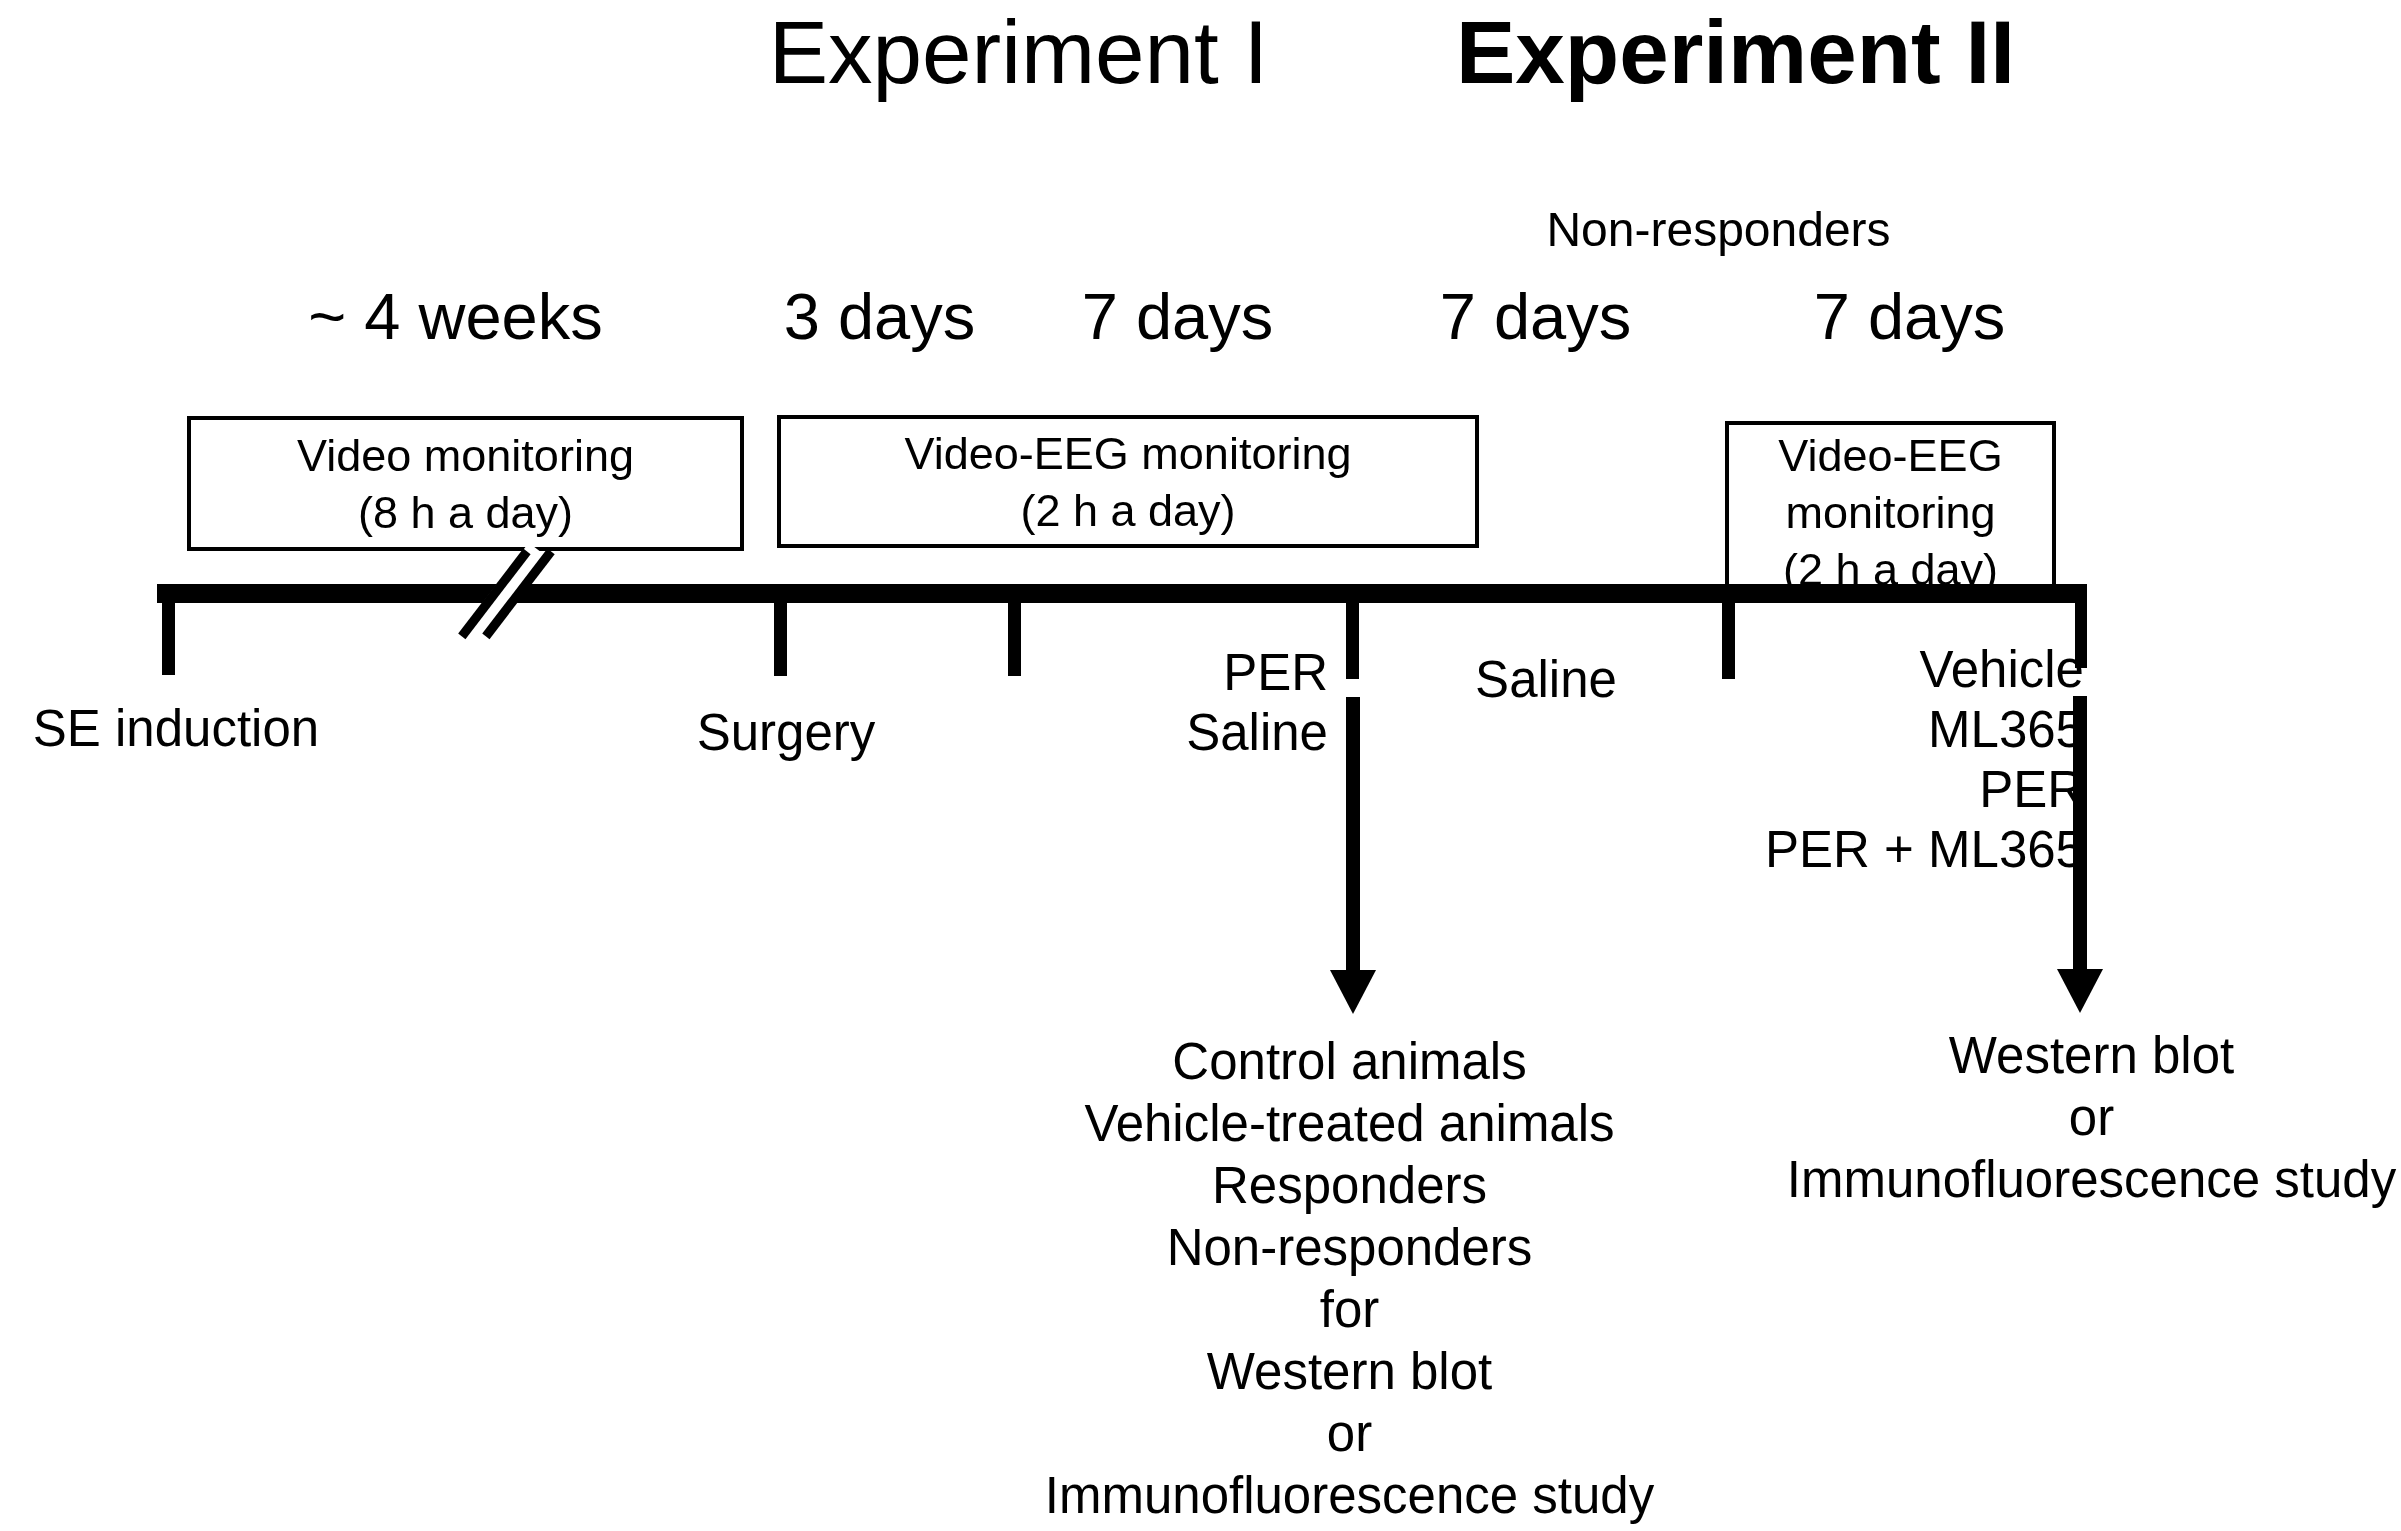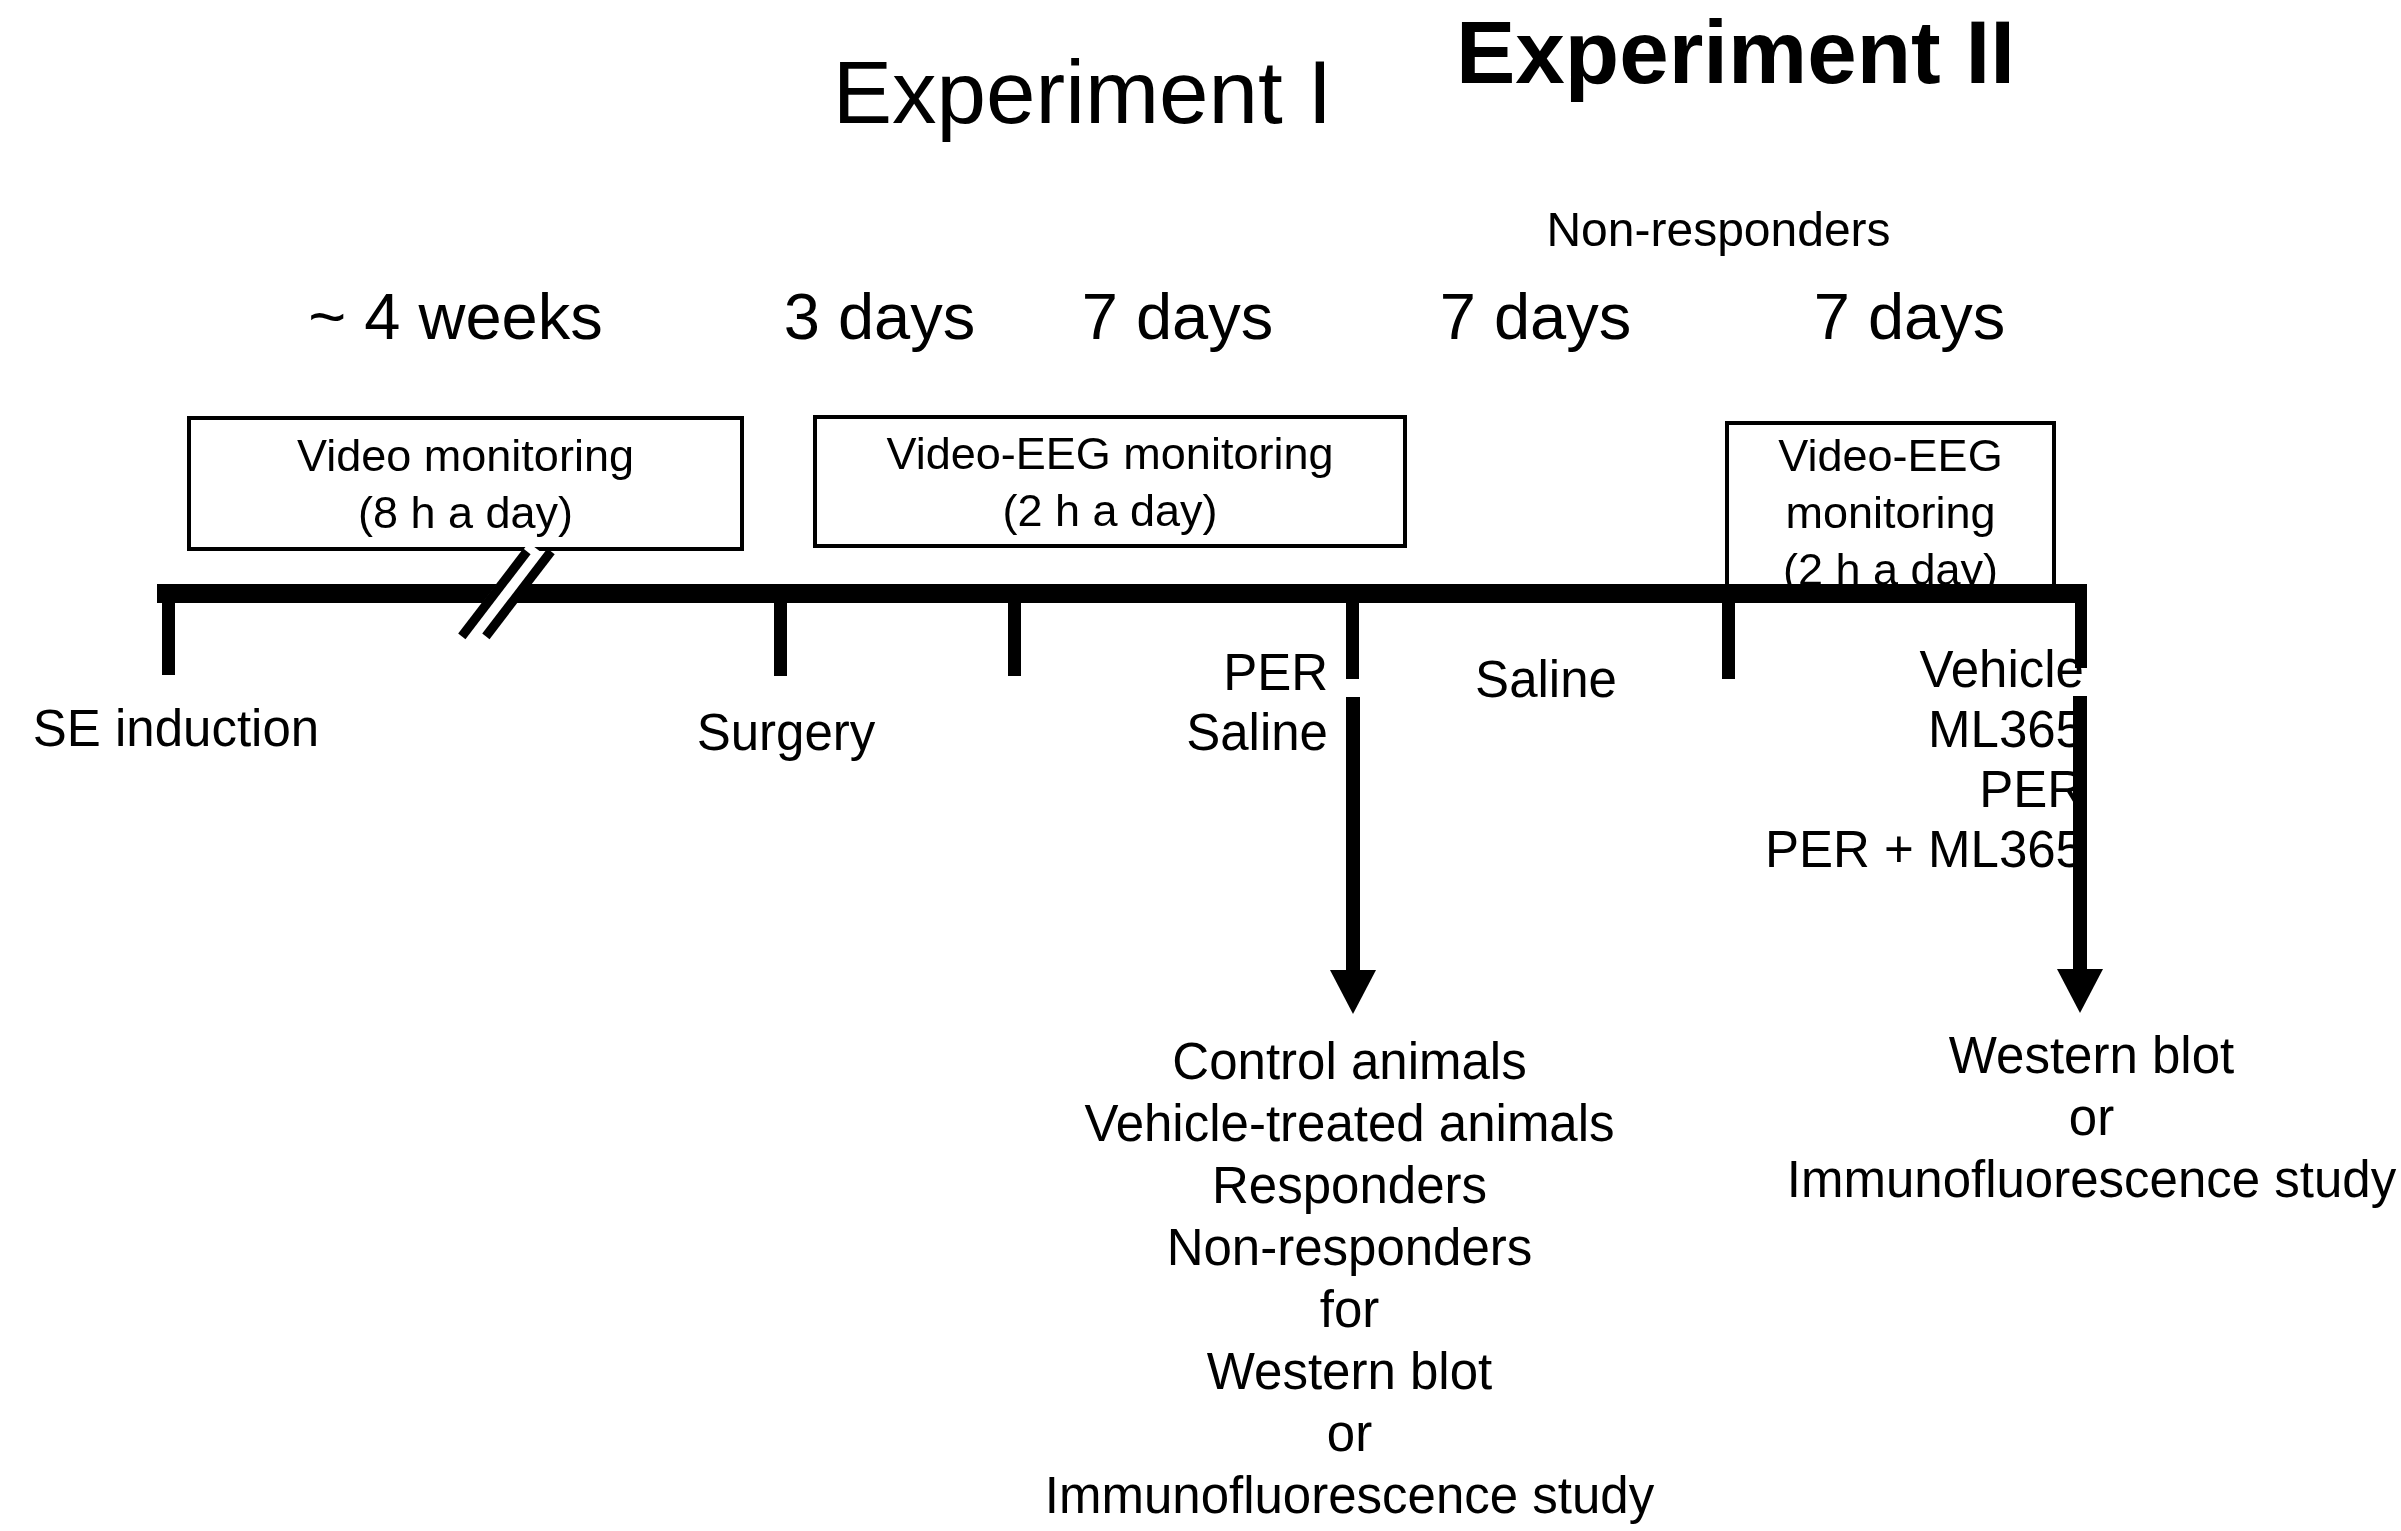--- a/index.html
+++ b/index.html
@@ -40,36 +40,36 @@
     border-right: 23.4px solid transparent;
     border-top: 44px solid #000000;
   }
   .outcome { font-size: 51px; line-height: 62px; text-align: center; white-space: nowrap; }
 </style>
 </head>
 <body>
 
 <div id="canvas">
 
-  <div class="abs ctr title" style="left:820px; top:1.4px; width:525px;margin-top:40px;">Experiment I</div>
+  <div class="abs ctr title" style="left:756px; top:1.4px; width:525px;">Experiment I</div>
   <div class="abs ctr title" style="left:1456px; top:1.4px; width:525px;font-weight:bold;">Experiment II</div>
 
   <div class="abs ctr toplabel" style="left:1527px; top:206px; width:383px;">Non-responders</div>
 
   <div class="abs ctr duration" style="left:278px;">~ 4 weeks</div>
   <div class="abs ctr duration" style="left:702px;">3 days</div>
   <div class="abs ctr duration" style="left:1000px;">7 days</div>
   <div class="abs ctr duration" style="left:1358px;">7 days</div>
   <div class="abs ctr duration" style="left:1732px;">7 days</div>
 
   <div class="abs mbox" style="left:187px; top:416px; width:557px; height:135px;">
     <div>Video monitoring</div>
     <div>(8 h a day)</div>
   </div>
-  <div class="abs mbox" style="left:777px; top:415px; width:594px; height:133px;margin-left:36px;">
+  <div class="abs mbox" style="left:777px; top:415px; width:702px; height:133px;">
     <div>Video-EEG monitoring</div>
     <div>(2 h a day)</div>
   </div>
   <div class="abs mbox" style="left:1725px; top:389px; width:331px; height:182px;margin-top:32px;">
     <div>Video-EEG</div>
     <div>monitoring</div>
     <div>(2 h a day)</div>
   </div>
 
   <div class="abs bar" style="left:157px; top:584px; width:1929px; height:19px;"></div>

